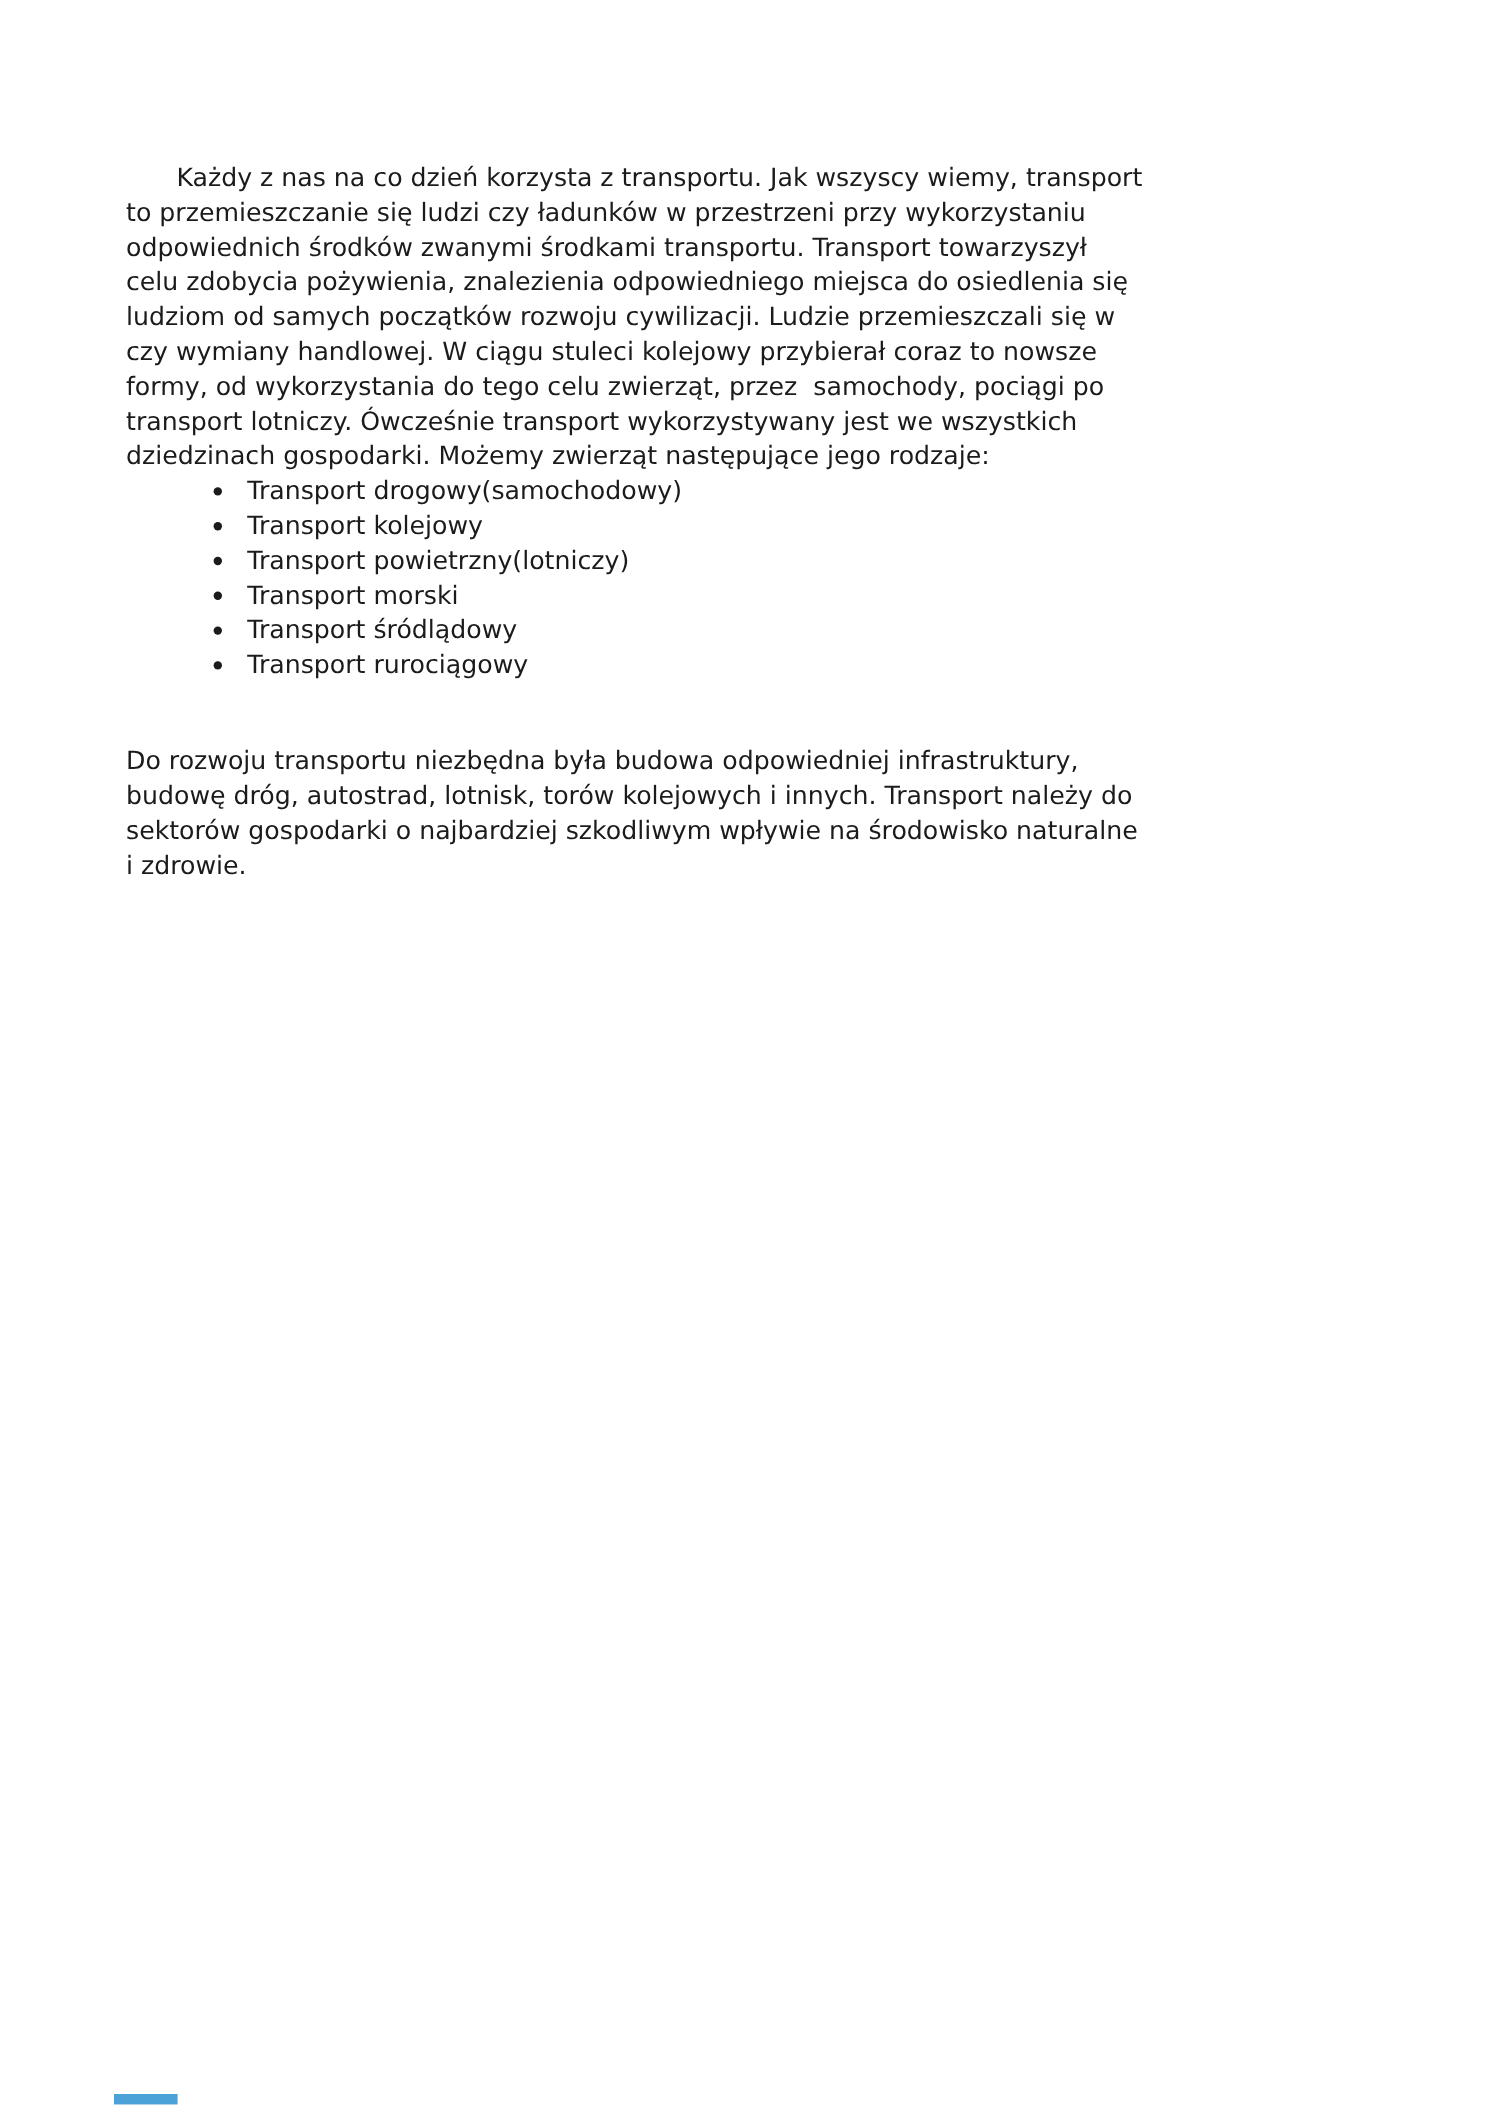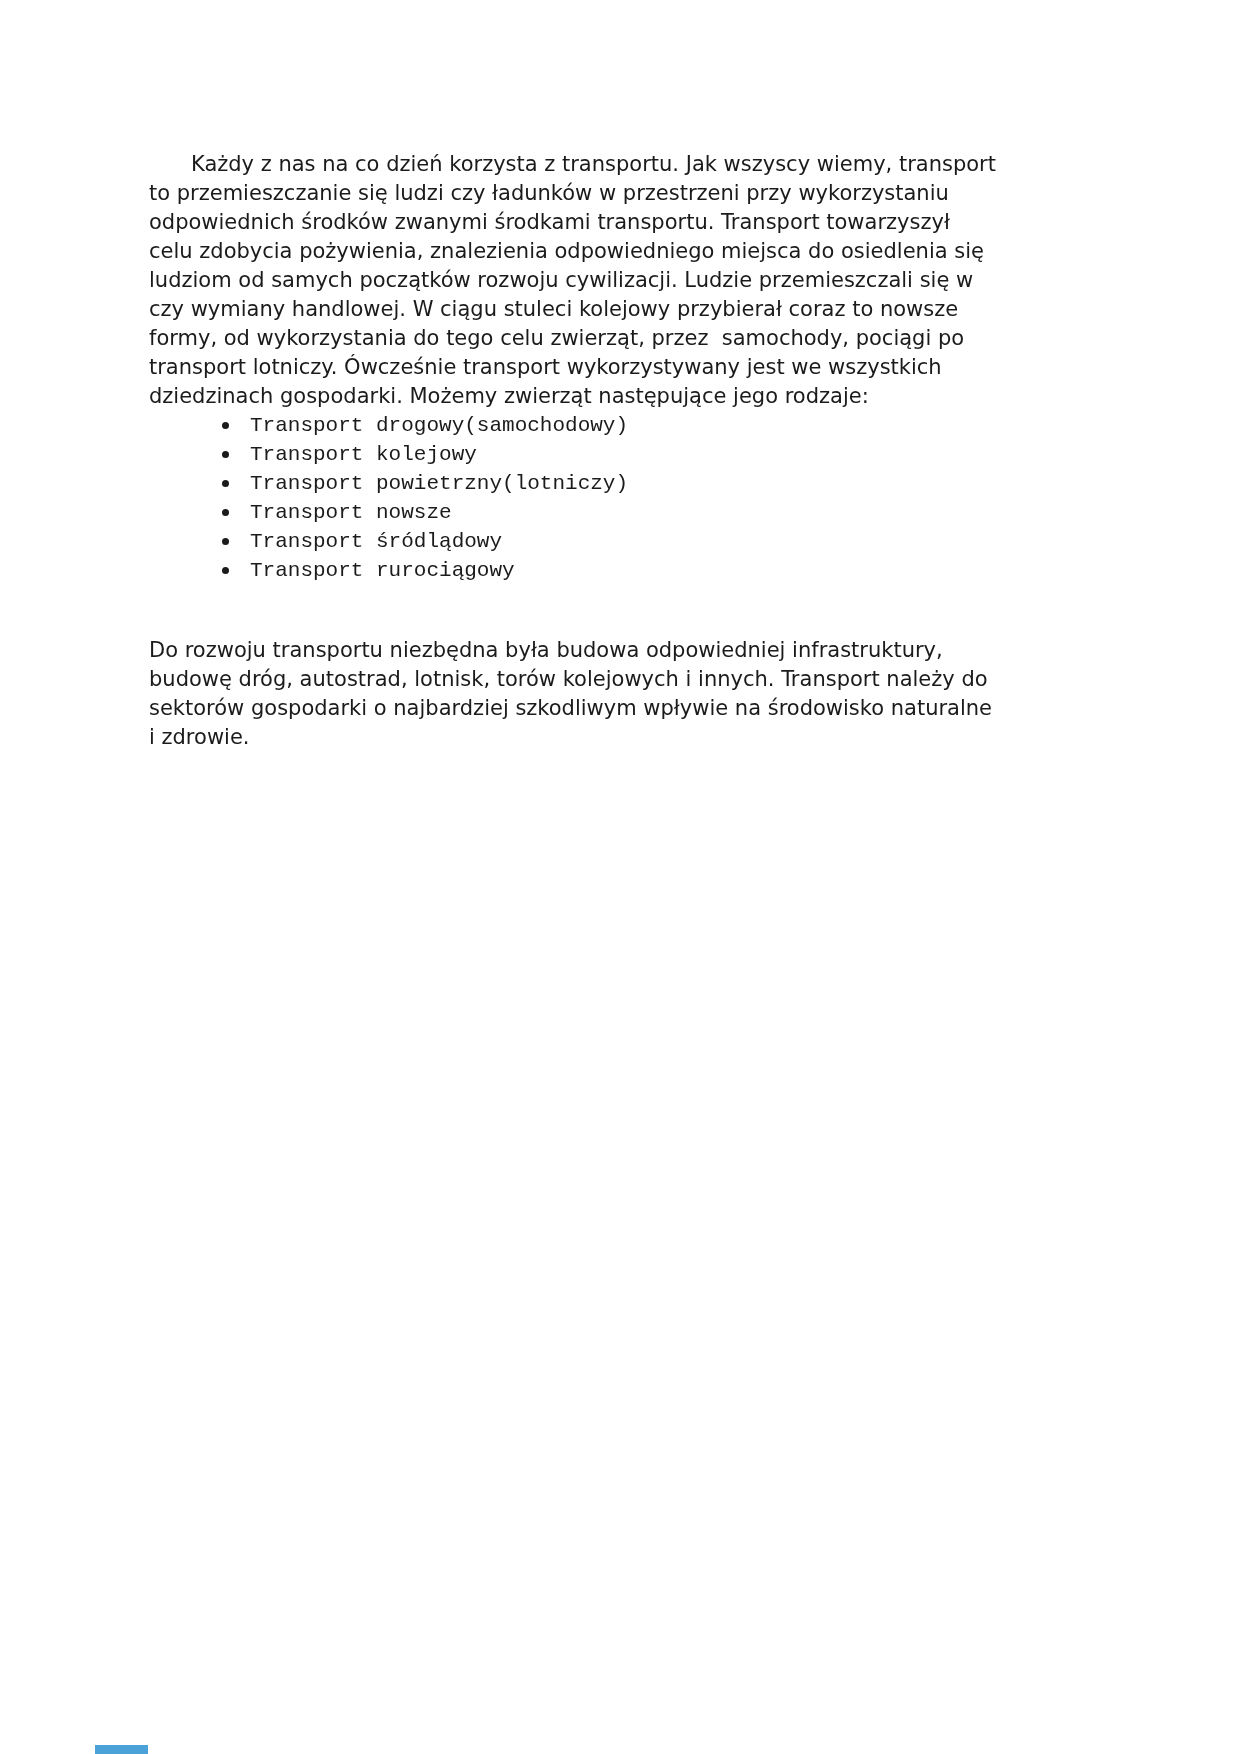--- a/index.html
+++ b/index.html
@@ -12,23 +12,22 @@
     width: 1240px;
     height: 1754px;
     background: #ffffff;
     overflow: hidden;
     font-family: "DejaVu Sans", "Liberation Sans", sans-serif;
     color: #1b1b1b;
   }
   .content {
     position: absolute;
     left: 105px;
-    top: 150px;
+    top: 134px;
     width: 940px;
-    margin-left: 44px;
   }
   .line {
     white-space: pre;
     font-size: 21px;
     line-height: 29px;
     height: 29px;
   }
   .para1 .line:first-child {
     text-indent: 42px;
   }
@@ -47,21 +46,20 @@
     height: 7px;
     border-radius: 50%;
     background: #1b1b1b;
     margin-right: 21px;
     flex: 0 0 auto;
   }
   .bullet-text {
     white-space: pre;
     font-size: 21px;
     line-height: 29px;
-    font-family: Liberation Mono, monospace;
   }
   .para2 {
     margin-top: 51px;
   }
   .footer-bar {
     position: absolute;
     left: 95px;
     bottom: 0;
     width: 53px;
     height: 9px;
@@ -93,21 +91,21 @@
       <div class="bullet-item">
         <span class="bullet-dot"></span>
         <span class="bullet-text">Transport kolejowy</span>
       </div>
       <div class="bullet-item">
         <span class="bullet-dot"></span>
         <span class="bullet-text">Transport powietrzny(lotniczy)</span>
       </div>
       <div class="bullet-item">
         <span class="bullet-dot"></span>
-        <span class="bullet-text">Transport nowsze</span>
+        <span class="bullet-text">Transport morski</span>
       </div>
       <div class="bullet-item">
         <span class="bullet-dot"></span>
         <span class="bullet-text">Transport śródlądowy</span>
       </div>
       <div class="bullet-item">
         <span class="bullet-dot"></span>
         <span class="bullet-text">Transport rurociągowy</span>
       </div>
     </div>

